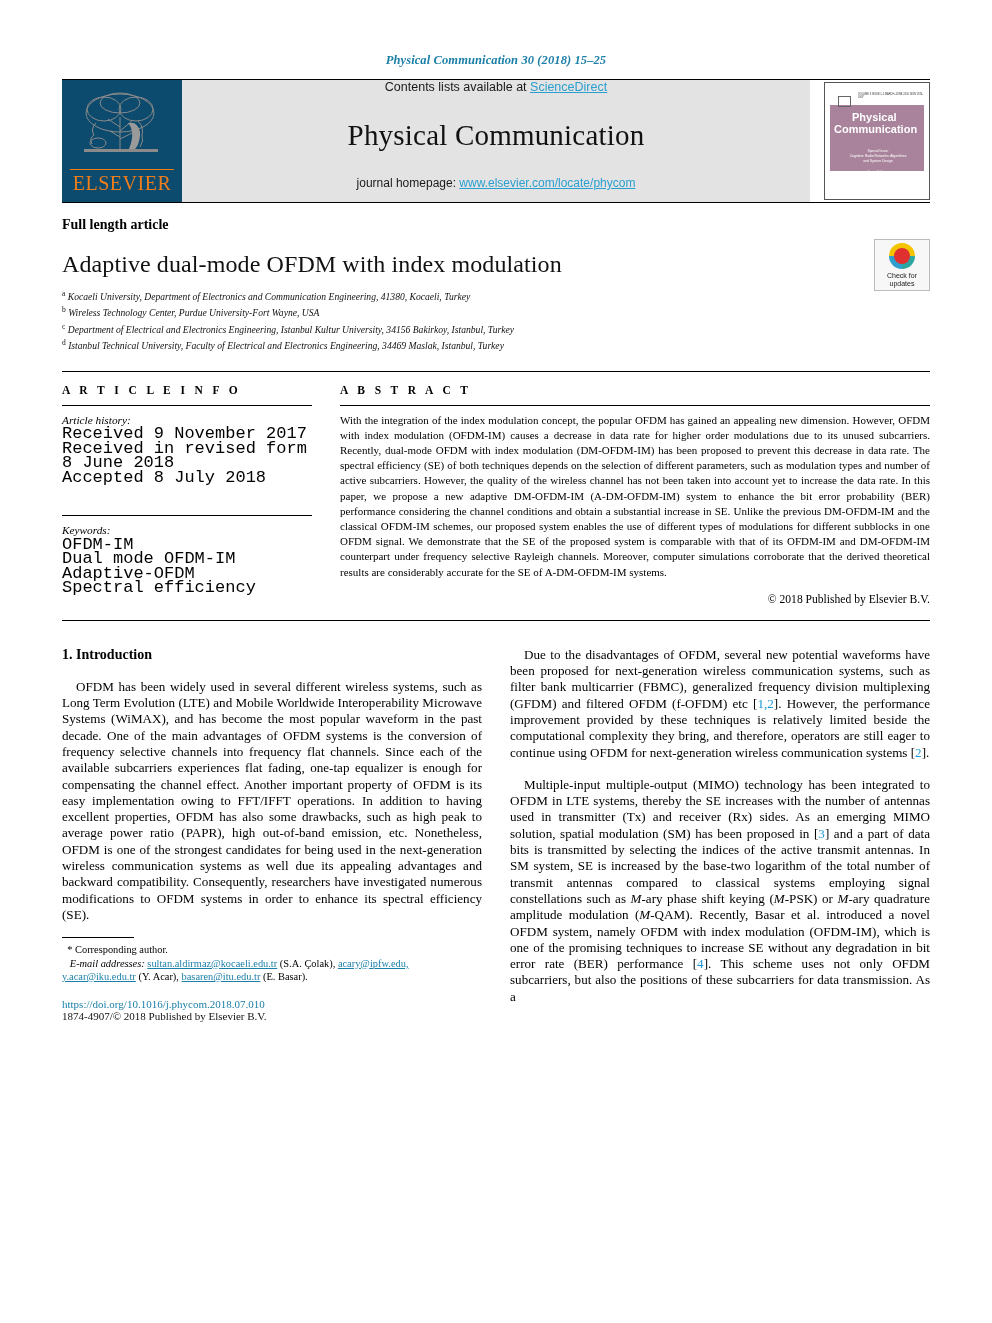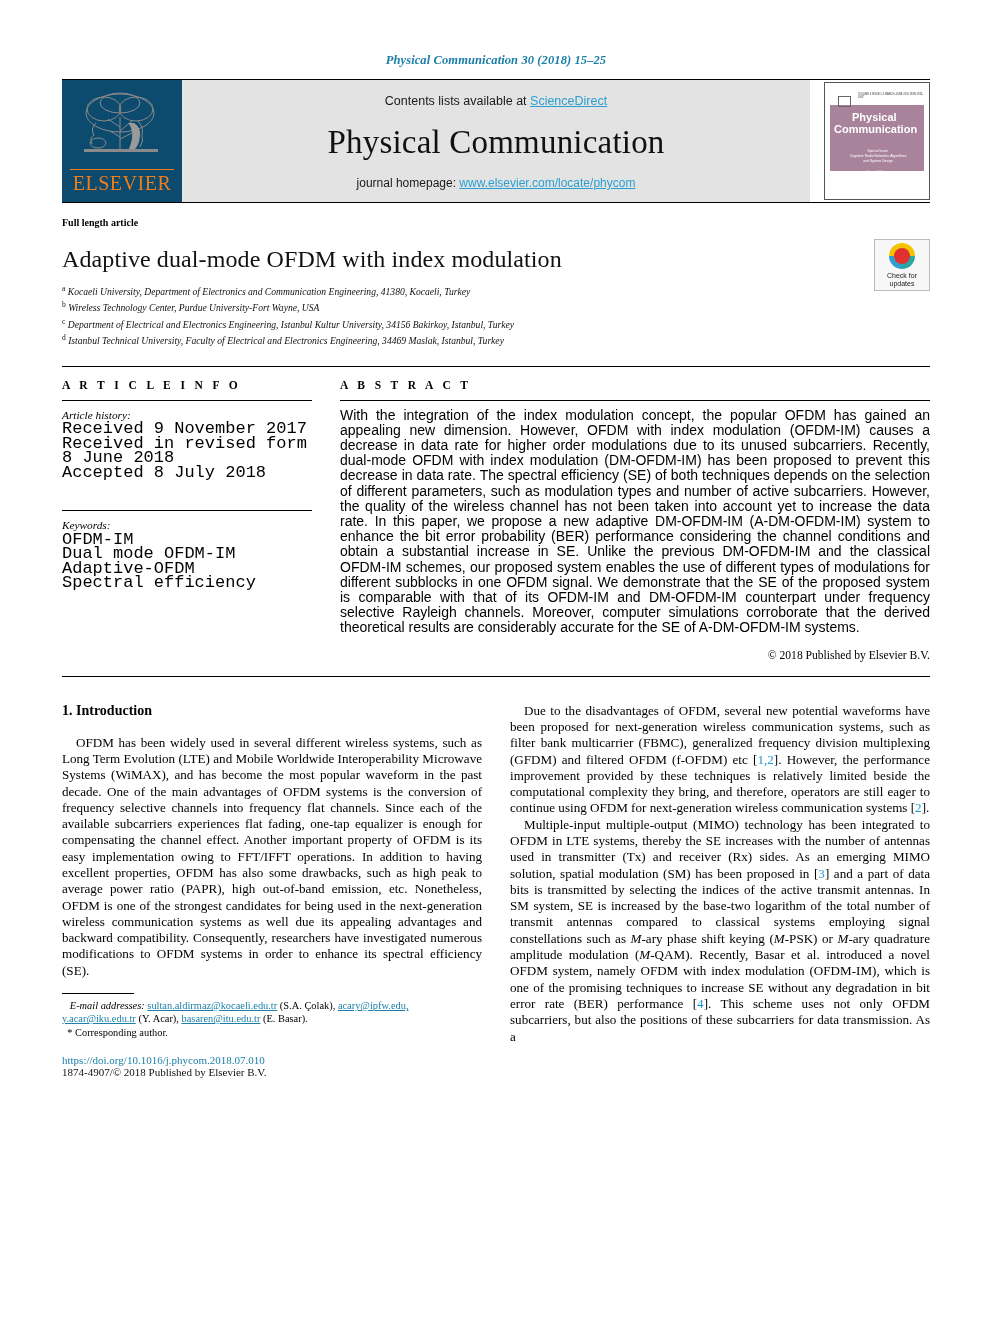--- a/index.html
+++ b/index.html
@@ -44,36 +44,36 @@
     width: 120px;
     flex: 0 0 120px;
     display: flex; align-items: center; justify-content: center;
     background: #0c4a6e;
   }
   .masthead-center {
     flex: 1 1 auto;
     background: #e3e3e3;
     display: flex; flex-direction: column;
     align-items: center; justify-content: space-between;
-    padding: 14px 0 12px 0;
+    padding: 0 0 12px 0;
   }
   .masthead-right {
     width: 120px; flex: 0 0 120px;
     display: flex; align-items: center; justify-content: flex-end;
     background: #fff;
   }
   .contents-line {
     font-family: "Liberation Sans", sans-serif;
     font-size: 12.5px;
     color: #1a1a1a;
   }
   .contents-line .sd { color: #2a9fd0; }
   .journal-title {
     font-family: "Liberation Serif", serif;
-    font-size: 33px;
+    font-size: 29px;
     color: #111;
     letter-spacing: .2px;
   }
   .homepage-line {
     font-family: "Liberation Sans", sans-serif;
     font-size: 12px;
     color: #1a1a1a;
   }
   .homepage-line .url { color: #2a9fd0; }
 
@@ -125,21 +125,21 @@
   }
   .cover-logo-box {
     position: absolute; left: 8px; top: 8px; width: 13px; height: 11px;
     border: .5px solid #666;
   }
 
   .rule-after-masthead { border-top: 1.6px solid #000; margin: 0 62px; }
 
   
   .article-head { margin: 14px 62px 0 62px; position: relative; }
-  .kind { font-family:"Liberation Serif",serif; font-weight:bold; font-size:10px; }
+  .kind { font-family:"Liberation Serif",serif; font-weight:bold; font-size:14px; }
   .title {
     font-family:"Liberation Serif",serif;
     font-size: 24px; margin-top: 18px; color:#111; letter-spacing:.1px;
   }
   .authors {
     font-family:"Liberation Serif",serif;
     font-size: 16.5px; color:#1b7fa8; margin-top: 9px;
   }
   .authors sup { font-size: 10px; }
   .affils { margin-top: 9px; }
@@ -187,22 +187,22 @@
   .hist-head, .kw-head {
     font-family:"Liberation Serif",serif; font-style: italic;
     font-size: 11.3px; line-height: 14.5px;
   }
   .hist-line, .kw-line {
     font-family:Liberation Mono, monospace; font-size: 17px; line-height: 14.5px;
   }
   .kw-block { margin-top: 30px; }
 
   .abstract-body {
-    font-family:Liberation Sans, sans-serif;
-    font-size: 14px; line-height: 15.2px;
+    font-family:Liberation Serif, serif;
+    font-size: 11px; line-height: 15.2px;
     text-align: justify;
   }
   .copyright {
     text-align: right; font-family:"Liberation Serif",serif;
     font-size: 11.6px; margin-top: 13px;
   }
   .rule-bottom-abs { border-top: 1.3px solid #000; margin: 14px 62px 0 62px; }
 
   
   .body-cols {
@@ -213,21 +213,21 @@
     font-family:"Liberation Serif",serif; font-weight: bold;
     font-size: 14px; margin: 0 0 16px 0;
   }
   p.body {
     font-family:"Liberation Serif",serif;
     font-size: 13.1px; line-height: 16.3px;
     text-align: justify; margin: 0;
     text-indent: 14px;
     hyphens: auto;
   }
-  p.body + p.body { margin-top: 0px; }
+  p.body + p.body { margin-top: 16px; }
   .ref { color: #1b9ad6; }
   .em { font-style: italic; }
 
   
   .footnote-wrap { margin-top: 14px; }
   .fn-rule { border-top: 1px solid #000; width: 72px; margin-bottom: 5px; }
   .fn {
     font-family:"Liberation Serif",serif; font-size: 10.4px; line-height: 13.4px;
   }
   .fn .lbl { font-style: italic; }
@@ -367,33 +367,33 @@
 
   <div class="body-cols">
 
     <div class="bcol">
       <h2 class="sec">1. Introduction</h2>
       <p class="body">OFDM has been widely used in several different wireless systems, such as Long Term Evolution (LTE) and Mobile Worldwide Interoperability Microwave Systems (WiMAX), and has become the most popular waveform in the past decade. One of the main advantages of OFDM systems is the conversion of frequency selective channels into frequency flat channels. Since each of the available subcarriers experiences flat fading, one-tap equalizer is enough for compensating the channel effect. Another important property of OFDM is its easy implementation owing to FFT/IFFT operations. In addition to having excellent properties, OFDM has also some drawbacks, such as high peak to average power ratio (PAPR), high out-of-band emission, etc. Nonetheless, OFDM is one of the strongest candidates for being used in the next-generation wireless communication systems as well due its appealing advantages and backward compatibility. Consequently, researchers have investigated numerous modifications to OFDM systems in order to enhance its spectral efficiency (SE).</p>
 
       <div class="footnote-wrap">
         <div class="fn-rule"></div>
         <div class="fn">
+          &nbsp;&nbsp;<span>*</span>
+          <span>Corresponding author.</span>
+        </div>
+        <div class="fn">
           &nbsp;&nbsp;&nbsp;<span class="lbl">E-mail addresses:</span>
           <a class="lnk" href="#">sultan.aldirmaz@kocaeli.edu.tr</a>
           <span>(S.A. Çolak),</span>
           <a class="lnk" href="#">acary@ipfw.edu,</a>
           <a class="lnk" href="#">y.acar@iku.edu.tr</a>
           <span>(Y. Acar),</span>
           <a class="lnk" href="#">basaren@itu.edu.tr</a>
           <span>(E. Basar).</span>
         </div>
-        <div class="fn">
-          &nbsp;&nbsp;<span>*</span>
-          <span>Corresponding author.</span>
-        </div>
         <div class="doi-line">
           <a class="lnk" href="#" style="text-decoration:none;">https://doi.org/10.1016/j.phycom.2018.07.010</a>
         </div>
         <div class="issn-line">1874-4907/© 2018 Published by Elsevier B.V.</div>
       </div>
     </div>
 
     <div class="bcol">
       <p class="body">
         <span>Due to the disadvantages of OFDM, several new potential waveforms have been proposed for next-generation wireless communication systems, such as filter bank multicarrier (FBMC), generalized frequency division multiplexing (GFDM) and filtered OFDM (f-OFDM) etc [</span><span class="ref">1,2</span><span>]. However, the performance improvement provided by these techniques is relatively limited beside the computational complexity they bring, and therefore, operators are still eager to continue using OFDM for next-generation wireless communication systems [</span><span class="ref">2</span><span>].</span>

